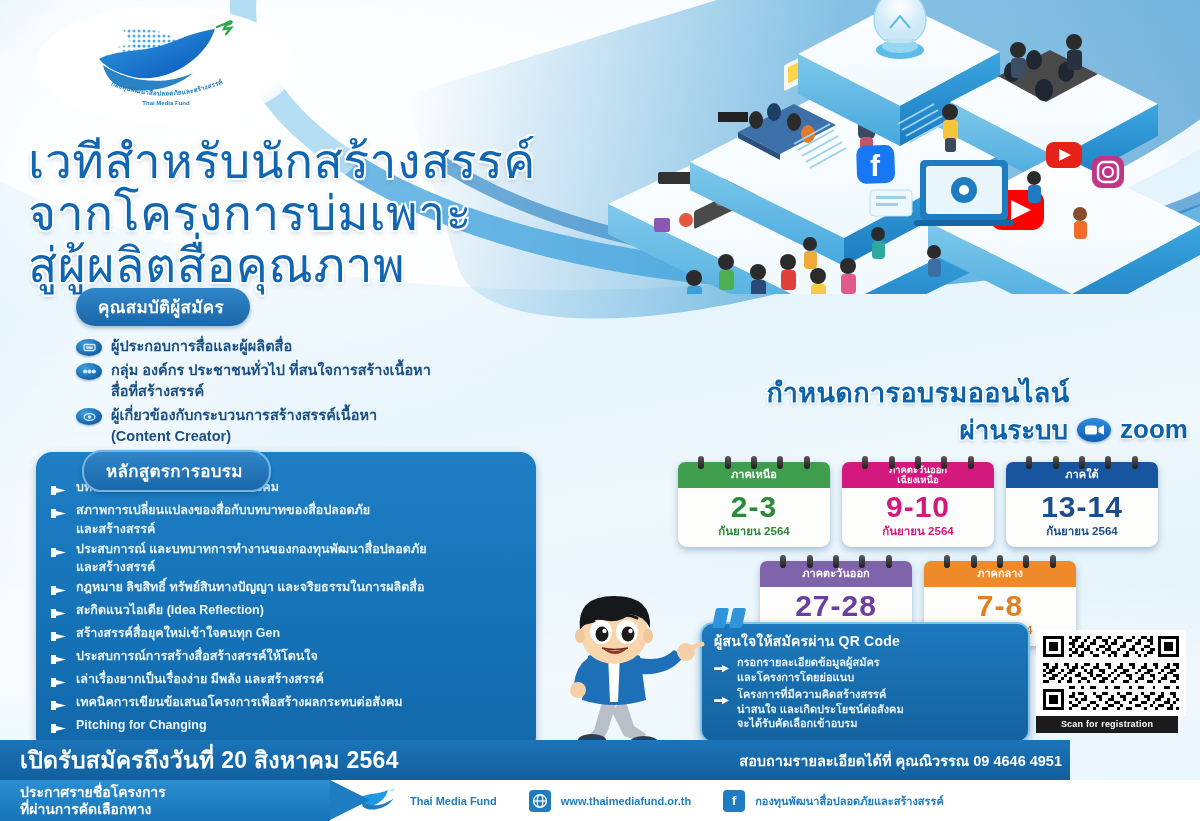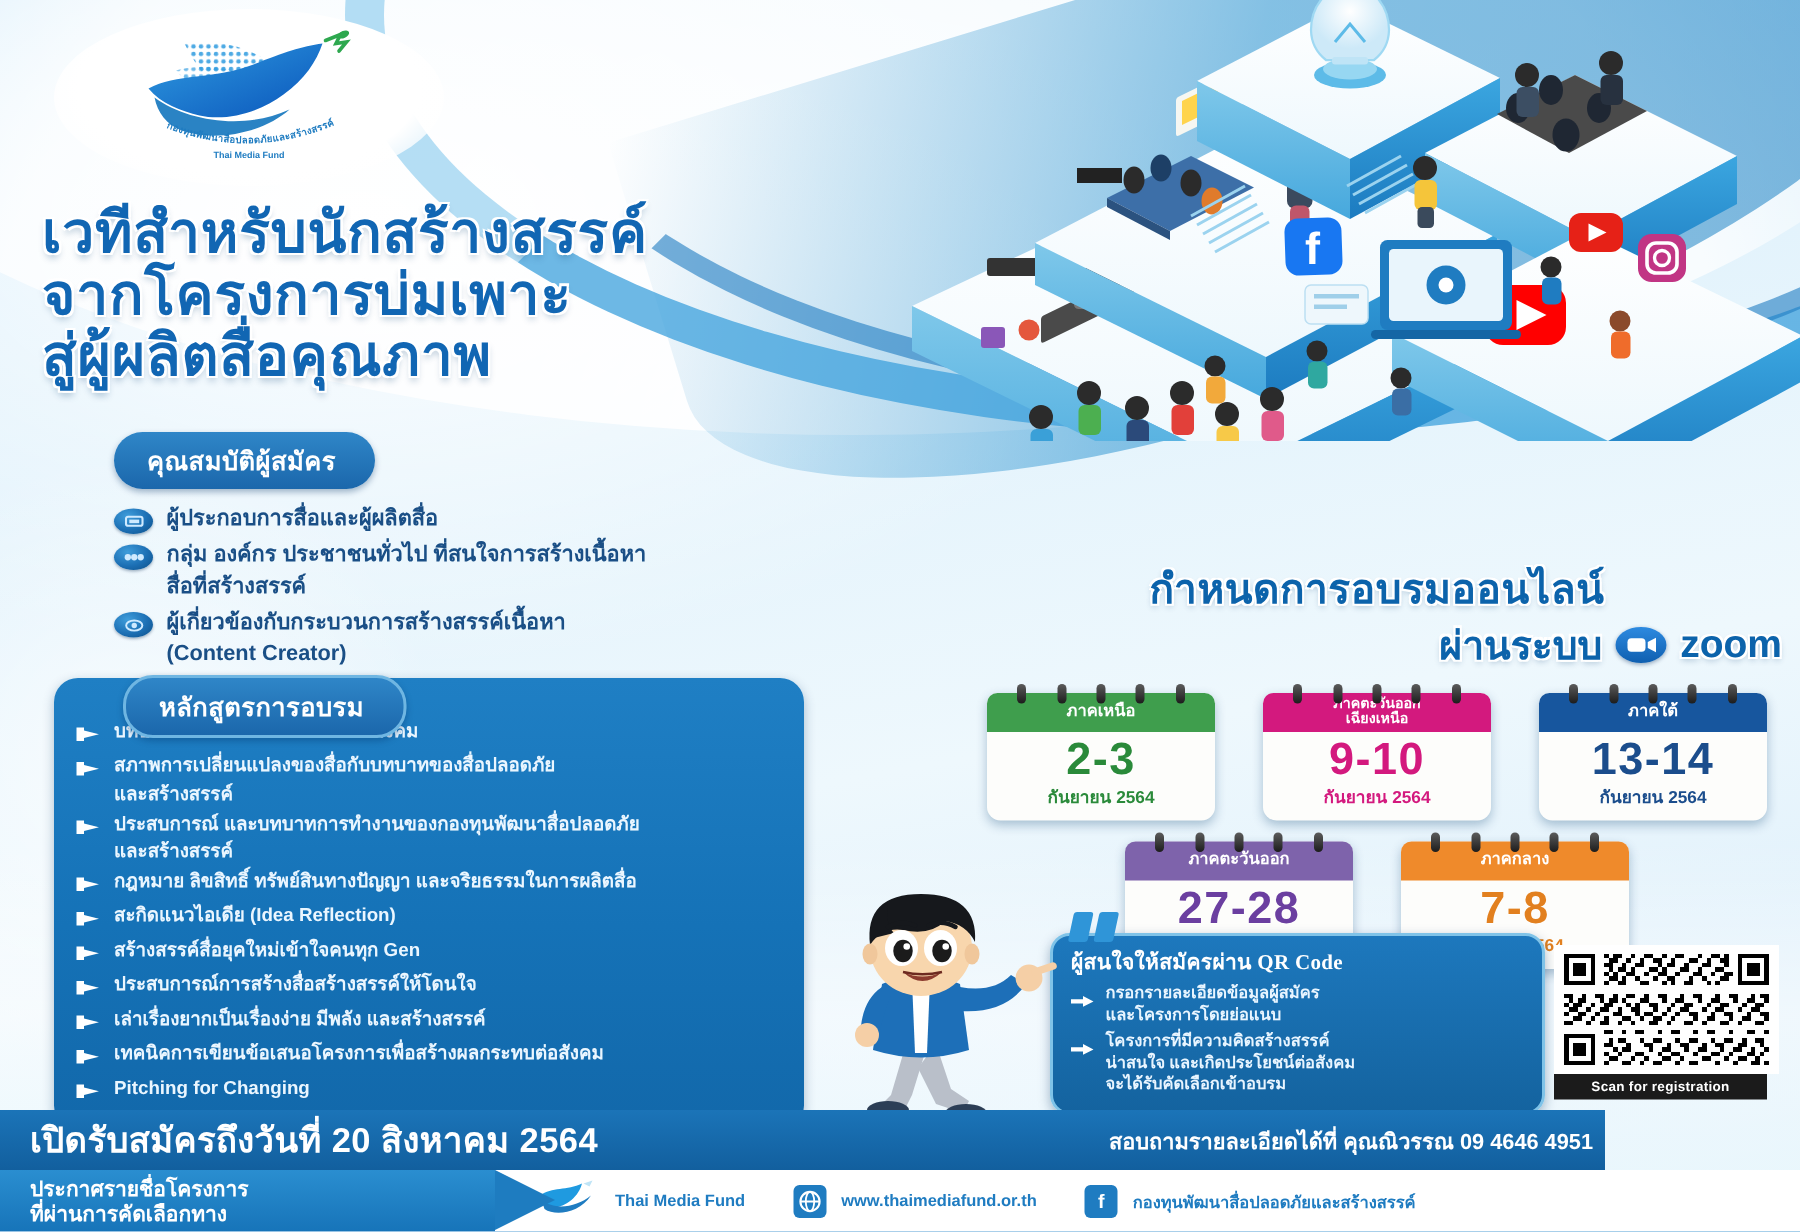--- a/index.html
+++ b/index.html
@@ -63,21 +63,21 @@
     display: flex; align-items: center; justify-content: center;
   }
   #logo-badge svg { display:block; }
 
   
   #headline {
     position: absolute; left: 28px; top: 136px; width: 660px;
     z-index: 6;
   }
   #headline .line {
-    font-size: 38px; font-weight: 700; line-height: 1.08;
+    font-size: 48px; font-weight: 400; line-height: 1.08;
     color: #1166b3;
     letter-spacing: .5px;
     text-shadow:
       -1.6px -1.6px 0 #ffffff, 1.6px -1.6px 0 #ffffff,
       -1.6px 1.6px 0 #ffffff, 1.6px 1.6px 0 #ffffff,
       0 3px 5px rgba(0,60,110,.28);
     white-space: nowrap;
   }
 
   
@@ -138,21 +138,21 @@
   .sched-sub .txt {
     font-size:26px; font-weight:800; color:#0c63ab;
     text-shadow: -1.4px -1.4px 0 #fff, 1.4px -1.4px 0 #fff, -1.4px 1.4px 0 #fff, 1.4px 1.4px 0 #fff, 0 2px 4px rgba(0,60,110,.3);
   }
   .zoom-mark {
     width:34px; height:24px; border-radius:50%;
     background: linear-gradient(180deg,#2d8ae0 0%,#0f5fb0 100%);
     display:flex; align-items:center; justify-content:center;
     box-shadow:0 1px 3px rgba(0,40,90,.4);
   }
-  .cal-row { display:flex; justify-content:center; gap:32px; margin-top:12px; }
+  .cal-row { display:flex; justify-content:center; gap:12px; margin-top:12px; }
   .cal {
     width:152px; border-radius:7px 7px 9px 9px;
     background:#fdfdfb;
     box-shadow: 0 3px 7px rgba(0,60,110,.3);
     overflow:visible; position:relative;
   }
   .cal-rings { position:absolute; top:-6px; left:0; width:100%; display:flex; justify-content:space-evenly; }
   .cal-rings i {
     display:block; width:6px; height:13px; border-radius:3px;
     background: linear-gradient(180deg,#5b5b5b 0%, #1c1c1c 100%);
@@ -171,21 +171,20 @@
   }
   .cal-month { font-size:11.5px; font-weight:700; margin-top:-1px; }
 
   
   #qr-callout {
     position:absolute; left:700px; top:622px; width:330px; z-index:7;
     background: linear-gradient(180deg,#1d78bd 0%, #14639f 100%);
     border:2px solid #7fc3e8; border-radius:13px;
     padding:6px 10px 8px 12px;
     box-shadow: 0 3px 8px rgba(0,50,95,.35);
-    font-family: Liberation Serif, serif;
   }
   .quote-mark {
     position:absolute; left:12px; top:-16px;
     display:flex; gap:4px;
   }
   .quote-mark i {
     display:block; width:13px; height:20px;
     background:#2f95d8; border-radius:2px;
     transform: skewX(-12deg);
   }

